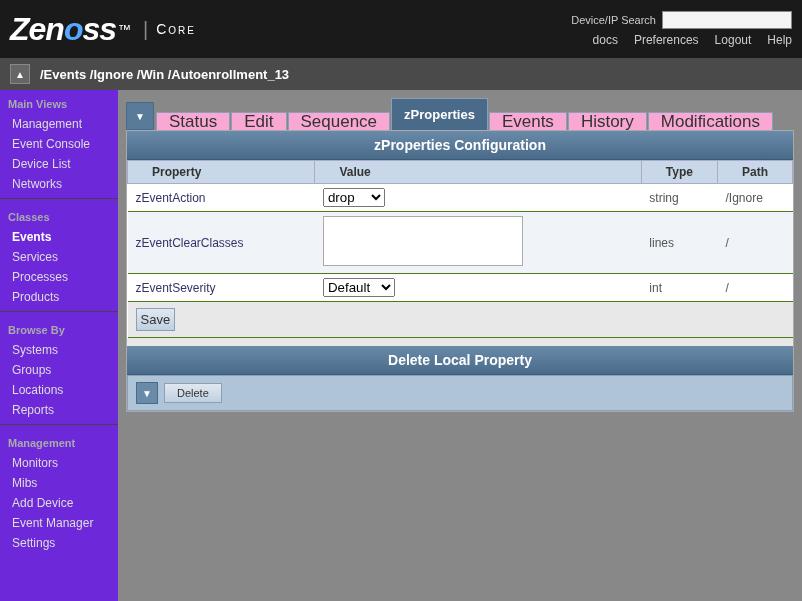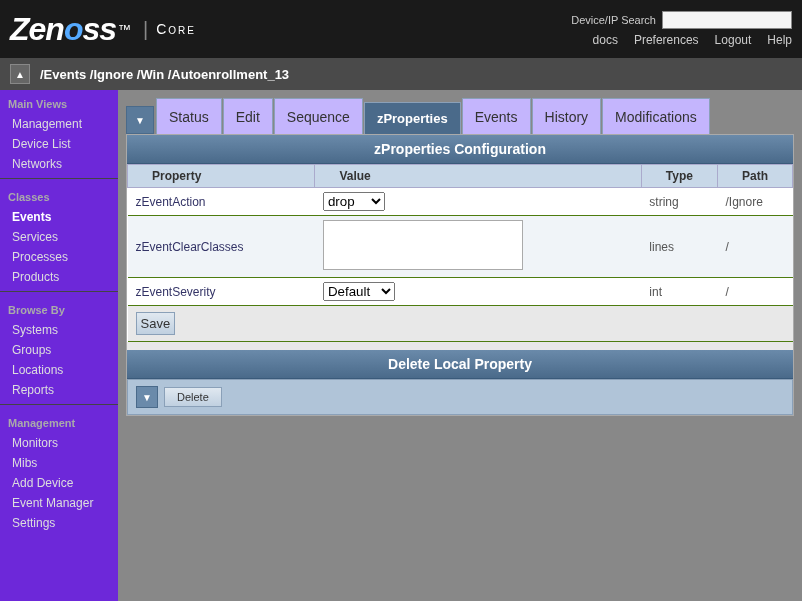--- a/index.html
+++ b/index.html
@@ -32,21 +32,21 @@
     .sidebar-item { color: #ddd; font-size: 12px; padding: 3px 8px 3px 12px; cursor: pointer; display: block; text-decoration: none; }
     .sidebar-item.active { color: white; font-weight: bold; }
     .sidebar-divider { height: 1px; background: #444; margin: 4px 0; }
 
     
     #content { flex: 1; background: #888; padding: 8px; overflow: auto; }
 
     
     #tabs { display: flex; align-items: flex-end; margin-bottom: 0; }
     .tab-dropdown { background: #5a7a9a; border: 1px solid #4a6a8a; color: white; width: 28px; height: 28px; cursor: pointer; display: flex; align-items: center; justify-content: center; margin-right: 2px; font-size: 10px; }
-    .tab { background: #c4b5fd; border: 1px solid #8aA0b8; color: #333; padding: 5px 12px; cursor: pointer; font-size: 14px; height: 36px; display: flex; align-items: center; border-bottom: none; margin-right: 1px; }
+    .tab { background: #f9a8d4; border: 1px solid #8aA0b8; color: #333; padding: 5px 12px; cursor: pointer; font-size: 17px; height: 18px; display: flex; align-items: center; border-bottom: none; margin-right: 1px; }
     .tab.active { background: #4a6a8a; color: white; font-weight: bold; font-size: 13px; height: 32px; }
 
     
     #main-panel { background: #e8e8e8; border: 1px solid #aaa; }
 
     
     .panel-header { background: linear-gradient(to bottom, #6a8aaa, #4a6a8a); color: white; text-align: center; padding: 6px; font-size: 14px; font-weight: bold; border-bottom: 1px solid #3a5a7a; }
 
     
     .zprop-table { width: 100%; border-collapse: collapse; background: white; }
@@ -95,20 +95,21 @@
 <div id="breadcrumb-bar">
   <button id="collapse-btn">▲</button>
   <span id="breadcrumb">/Events /Ignore /Win /Autoenrollment_13</span>
 </div>
 
 <div id="main-layout">
 
   <div id="sidebar">
     <div class="sidebar-section-title">Main Views</div>
     <a class="sidebar-item" href="#">Management</a>
+    <a class="sidebar-item" href="#">Event Console</a>
     <a class="sidebar-item" href="#">Device List</a>
     <a class="sidebar-item" href="#">Networks</a>
 
     <div class="sidebar-divider"></div>
     <div class="sidebar-section-title">Classes</div>
     <a class="sidebar-item active" href="#">Events</a>
     <a class="sidebar-item" href="#">Services</a>
     <a class="sidebar-item" href="#">Processes</a>
     <a class="sidebar-item" href="#">Products</a>
 

